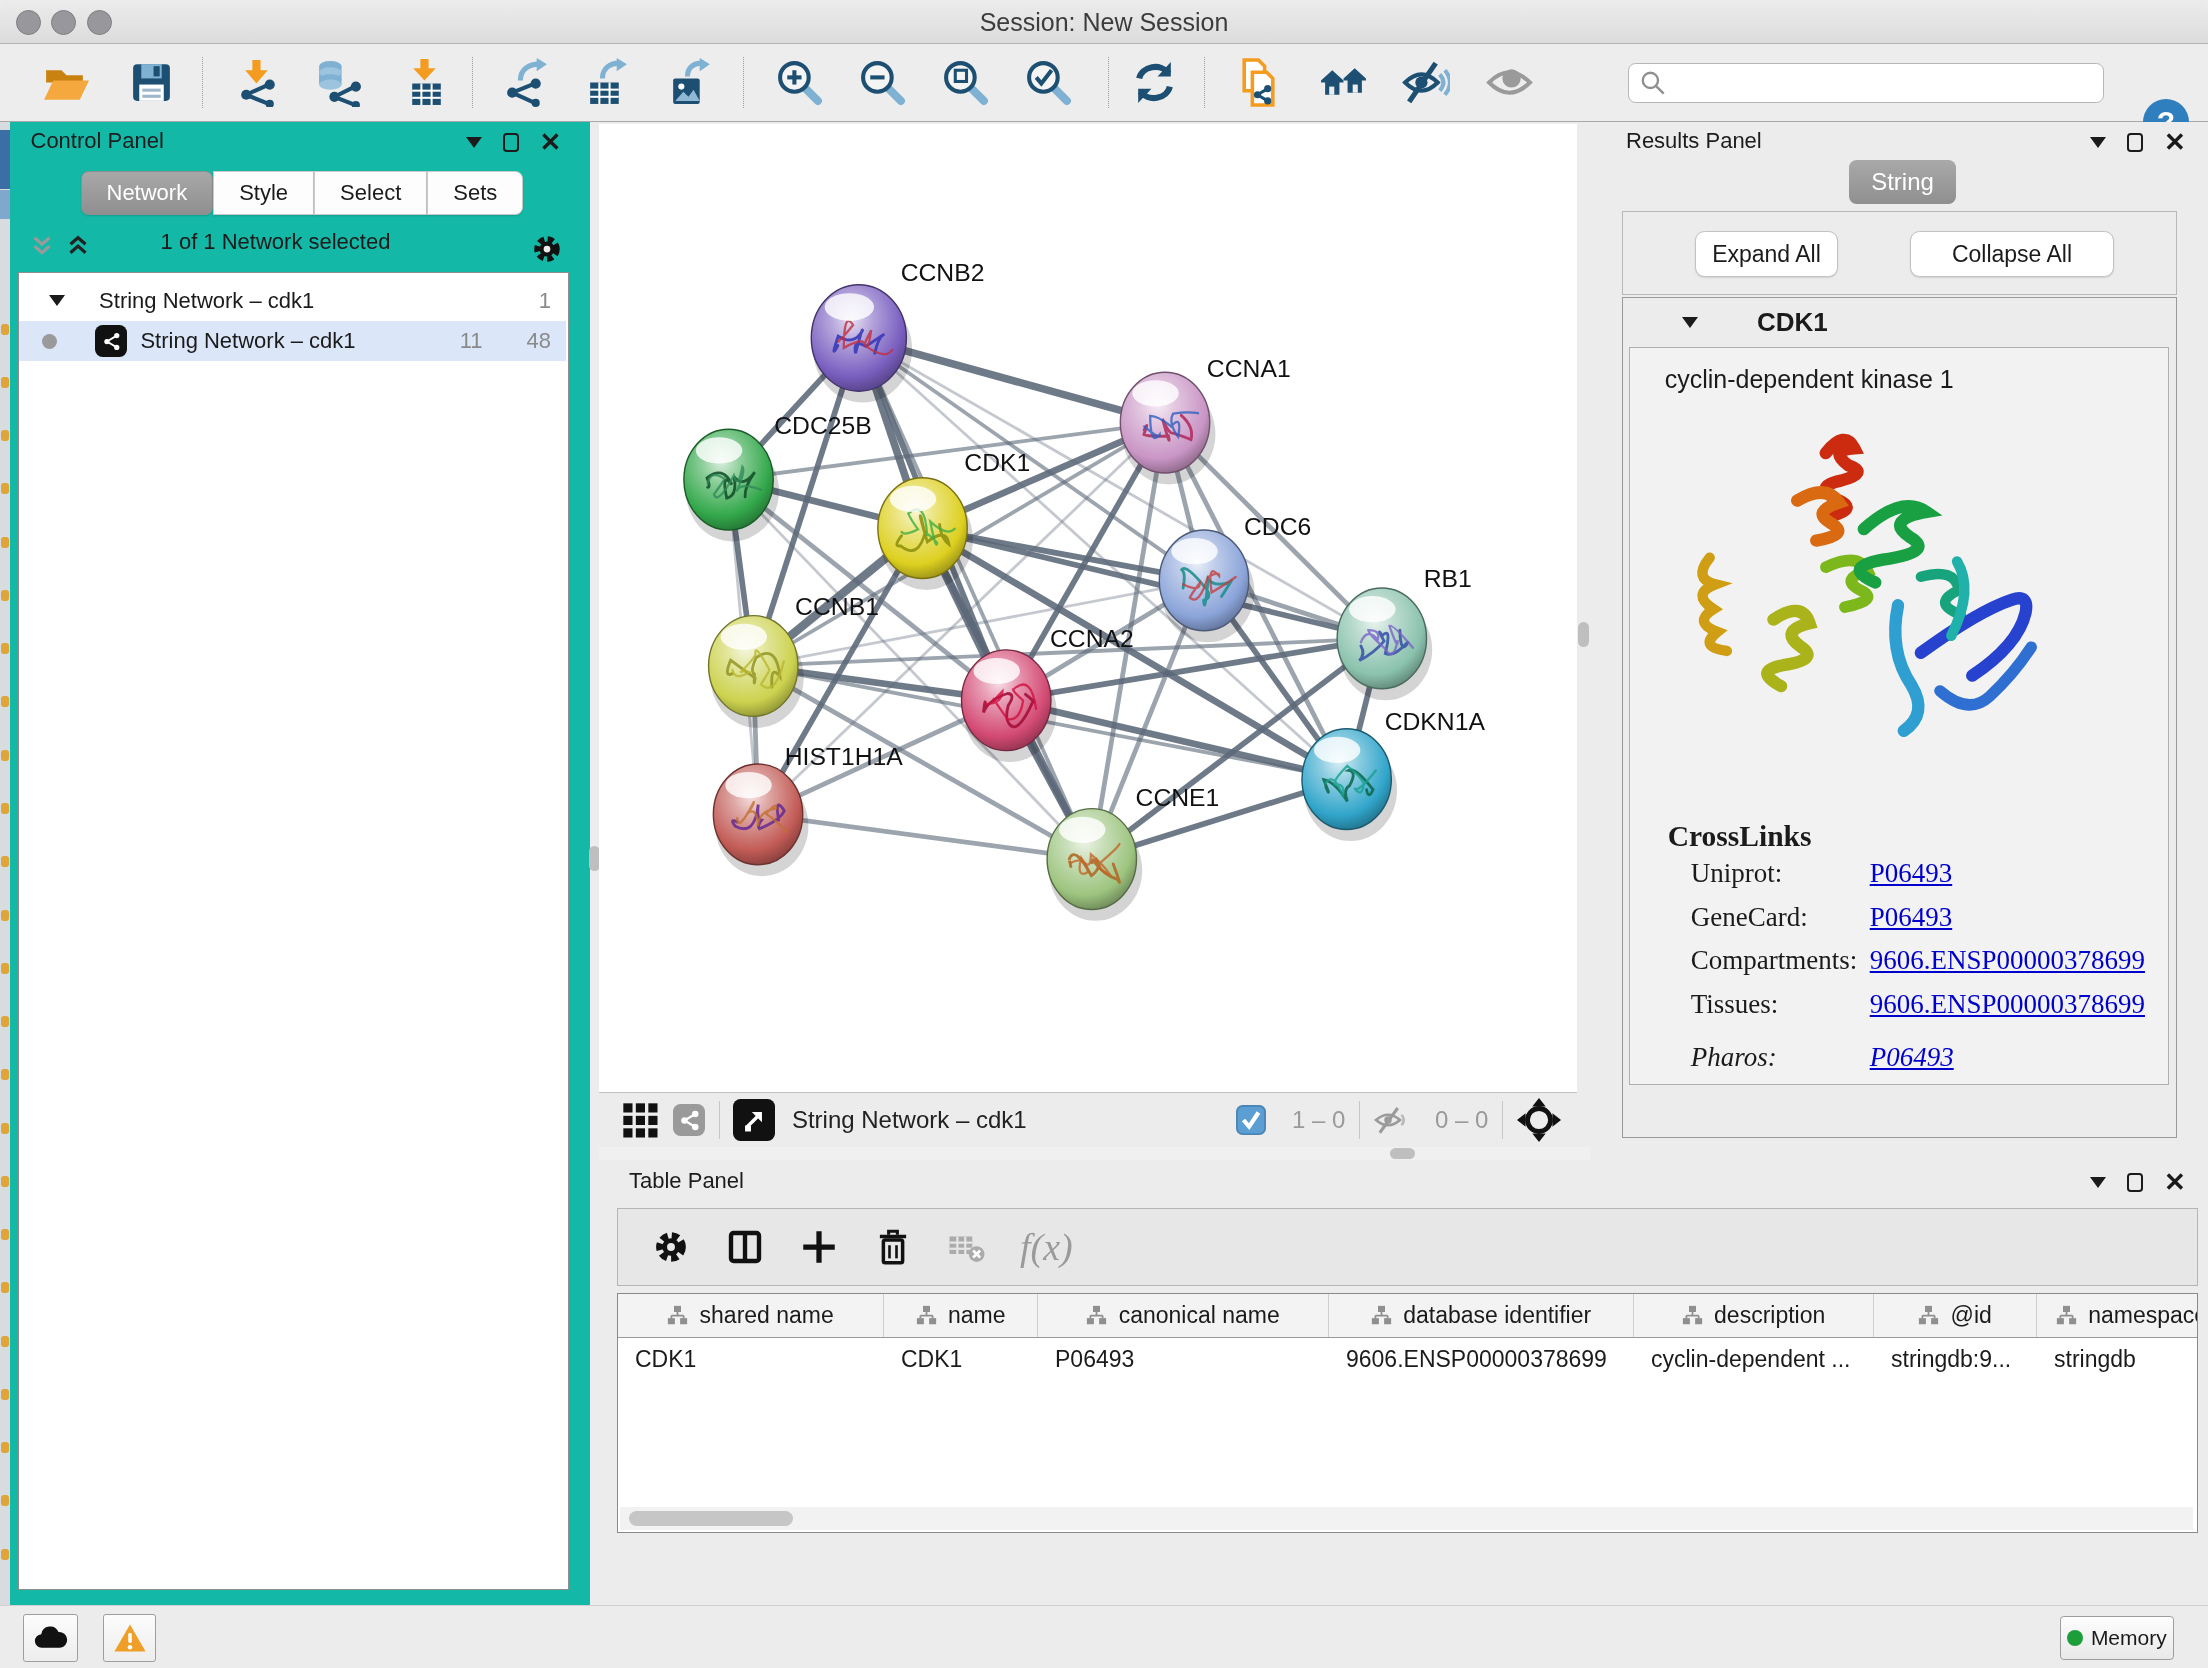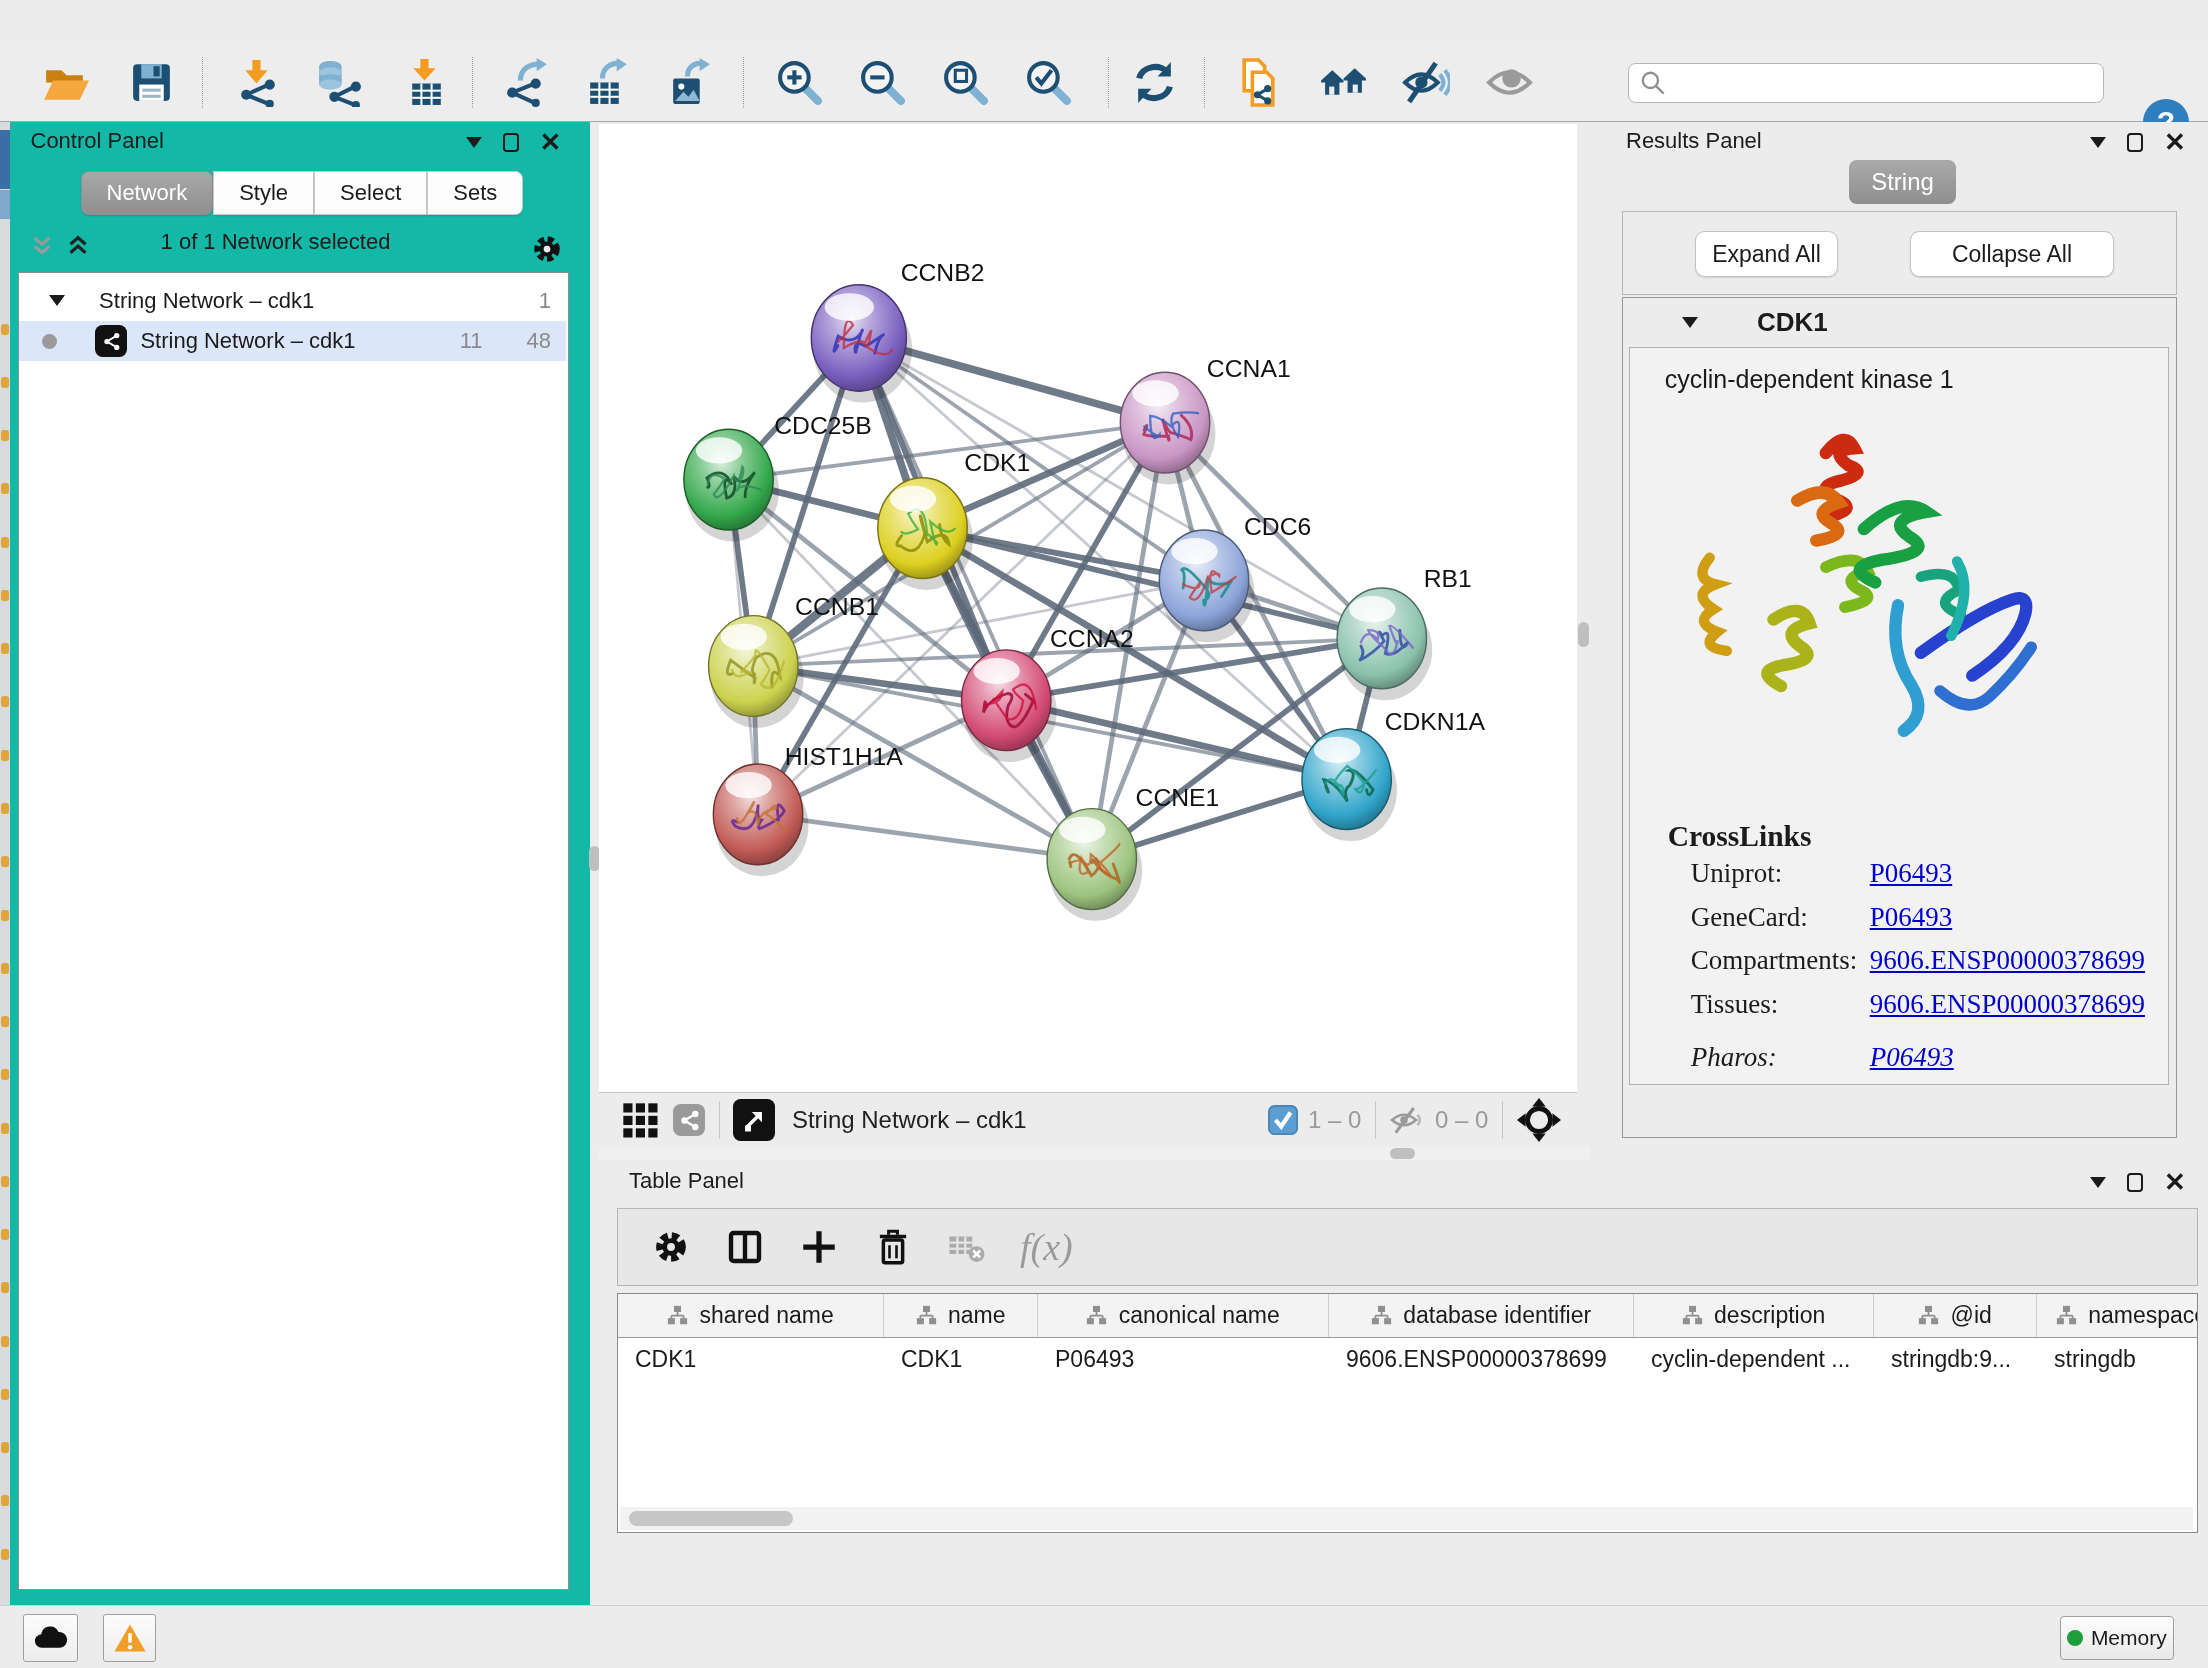--- a/index.html
+++ b/index.html
@@ -53,21 +53,21 @@
   .trow .cnt{color:#8a8a8a;}
   .rowsel{background:#dbe7f9;}
   .sharebadge{width:32px;height:32px;border-radius:7.6px;background:#111;display:flex;align-items:center;justify-content:center;}
 
   
   .canvas{position:absolute;left:599px;top:124px;width:978px;height:968px;background:#fff;}
   .net-status{position:absolute;left:599px;top:1092px;width:978px;height:55px;background:#ececec;
     border-top:1.9px solid #c2c2c2;display:flex;align-items:center;}
   .ns-sep{width:0;height:38px;border-left:1.9px solid #c6c6c6;margin:0 13.3px;}
   .ns-title{font-size:24px;margin-left:17px;color:#222;}
-  .ns-count{font-size:24px;color:#9a9a9a;margin-left:10px;}
+  .ns-count{font-size:24px;color:#9a9a9a;margin-left:26px;}
   .hsplit{position:absolute;left:599px;top:1147px;width:1609px;height:13.3px;background:#f0f0f0;}
   .handle-h{position:absolute;width:25px;height:10.5px;border-radius:5.7px;background:#bfbfbf;}
   .handle-v{position:absolute;width:10.5px;height:25px;border-radius:5.7px;background:#bfbfbf;}
 
   
   .results{position:absolute;left:1590px;top:122px;width:618px;height:1039px;background:#ececec;}
   .rtab{position:absolute;left:259px;top:38px;width:107px;height:44px;border-radius:7.6px;
     background:linear-gradient(#a9a9a9,#8f8f8f);color:#fff;font-size:24px;display:flex;align-items:center;justify-content:center;}
   .rbtnbox{position:absolute;left:32px;top:89px;width:555px;height:84px;border:1.9px solid #b8b8b8;background:#ececec;}
   .rbtn{position:absolute;top:19px;height:46px;background:#fff;border:1px solid #c2c2c2;border-radius:9.5px;
@@ -108,20 +108,26 @@
   .memory{position:absolute;left:2060px;top:9.5px;width:114px;height:44px;border:1.9px solid #9e9e9e;border-radius:3.8px;
     background:linear-gradient(#fdfdfd,#e8e8e8);display:flex;align-items:center;justify-content:center;gap:7.6px;font-size:21px;}
   .memdot{width:16px;height:16px;border-radius:50%;background:#1d9e3a;}
   svg{display:block;}
 </style>
 </head>
 <body>
 
 <div id="app">
 
+  <div class="titlebar">
+    <div class="traffic" style="left:16px"></div>
+    <div class="traffic" style="left:51px"></div>
+    <div class="traffic" style="left:87px"></div>
+    <div class="win-title">Session: New Session</div>
+  </div>
 
   <div class="toolbar">
     <div class="tbtn" style="left:38px">
       <svg width="49" height="49" viewBox="0 0 48 48">
           <path d="M5 12h15l5 5h16v7H5z" fill="#c9820f"></path>
           <path d="M3 41l9-19h35l-9 19z" fill="#f4a83e"></path>
         </svg>
     </div>
     <div class="tbtn" style="left:124px">
       <svg width="49" height="49" viewBox="0 0 48 48">

